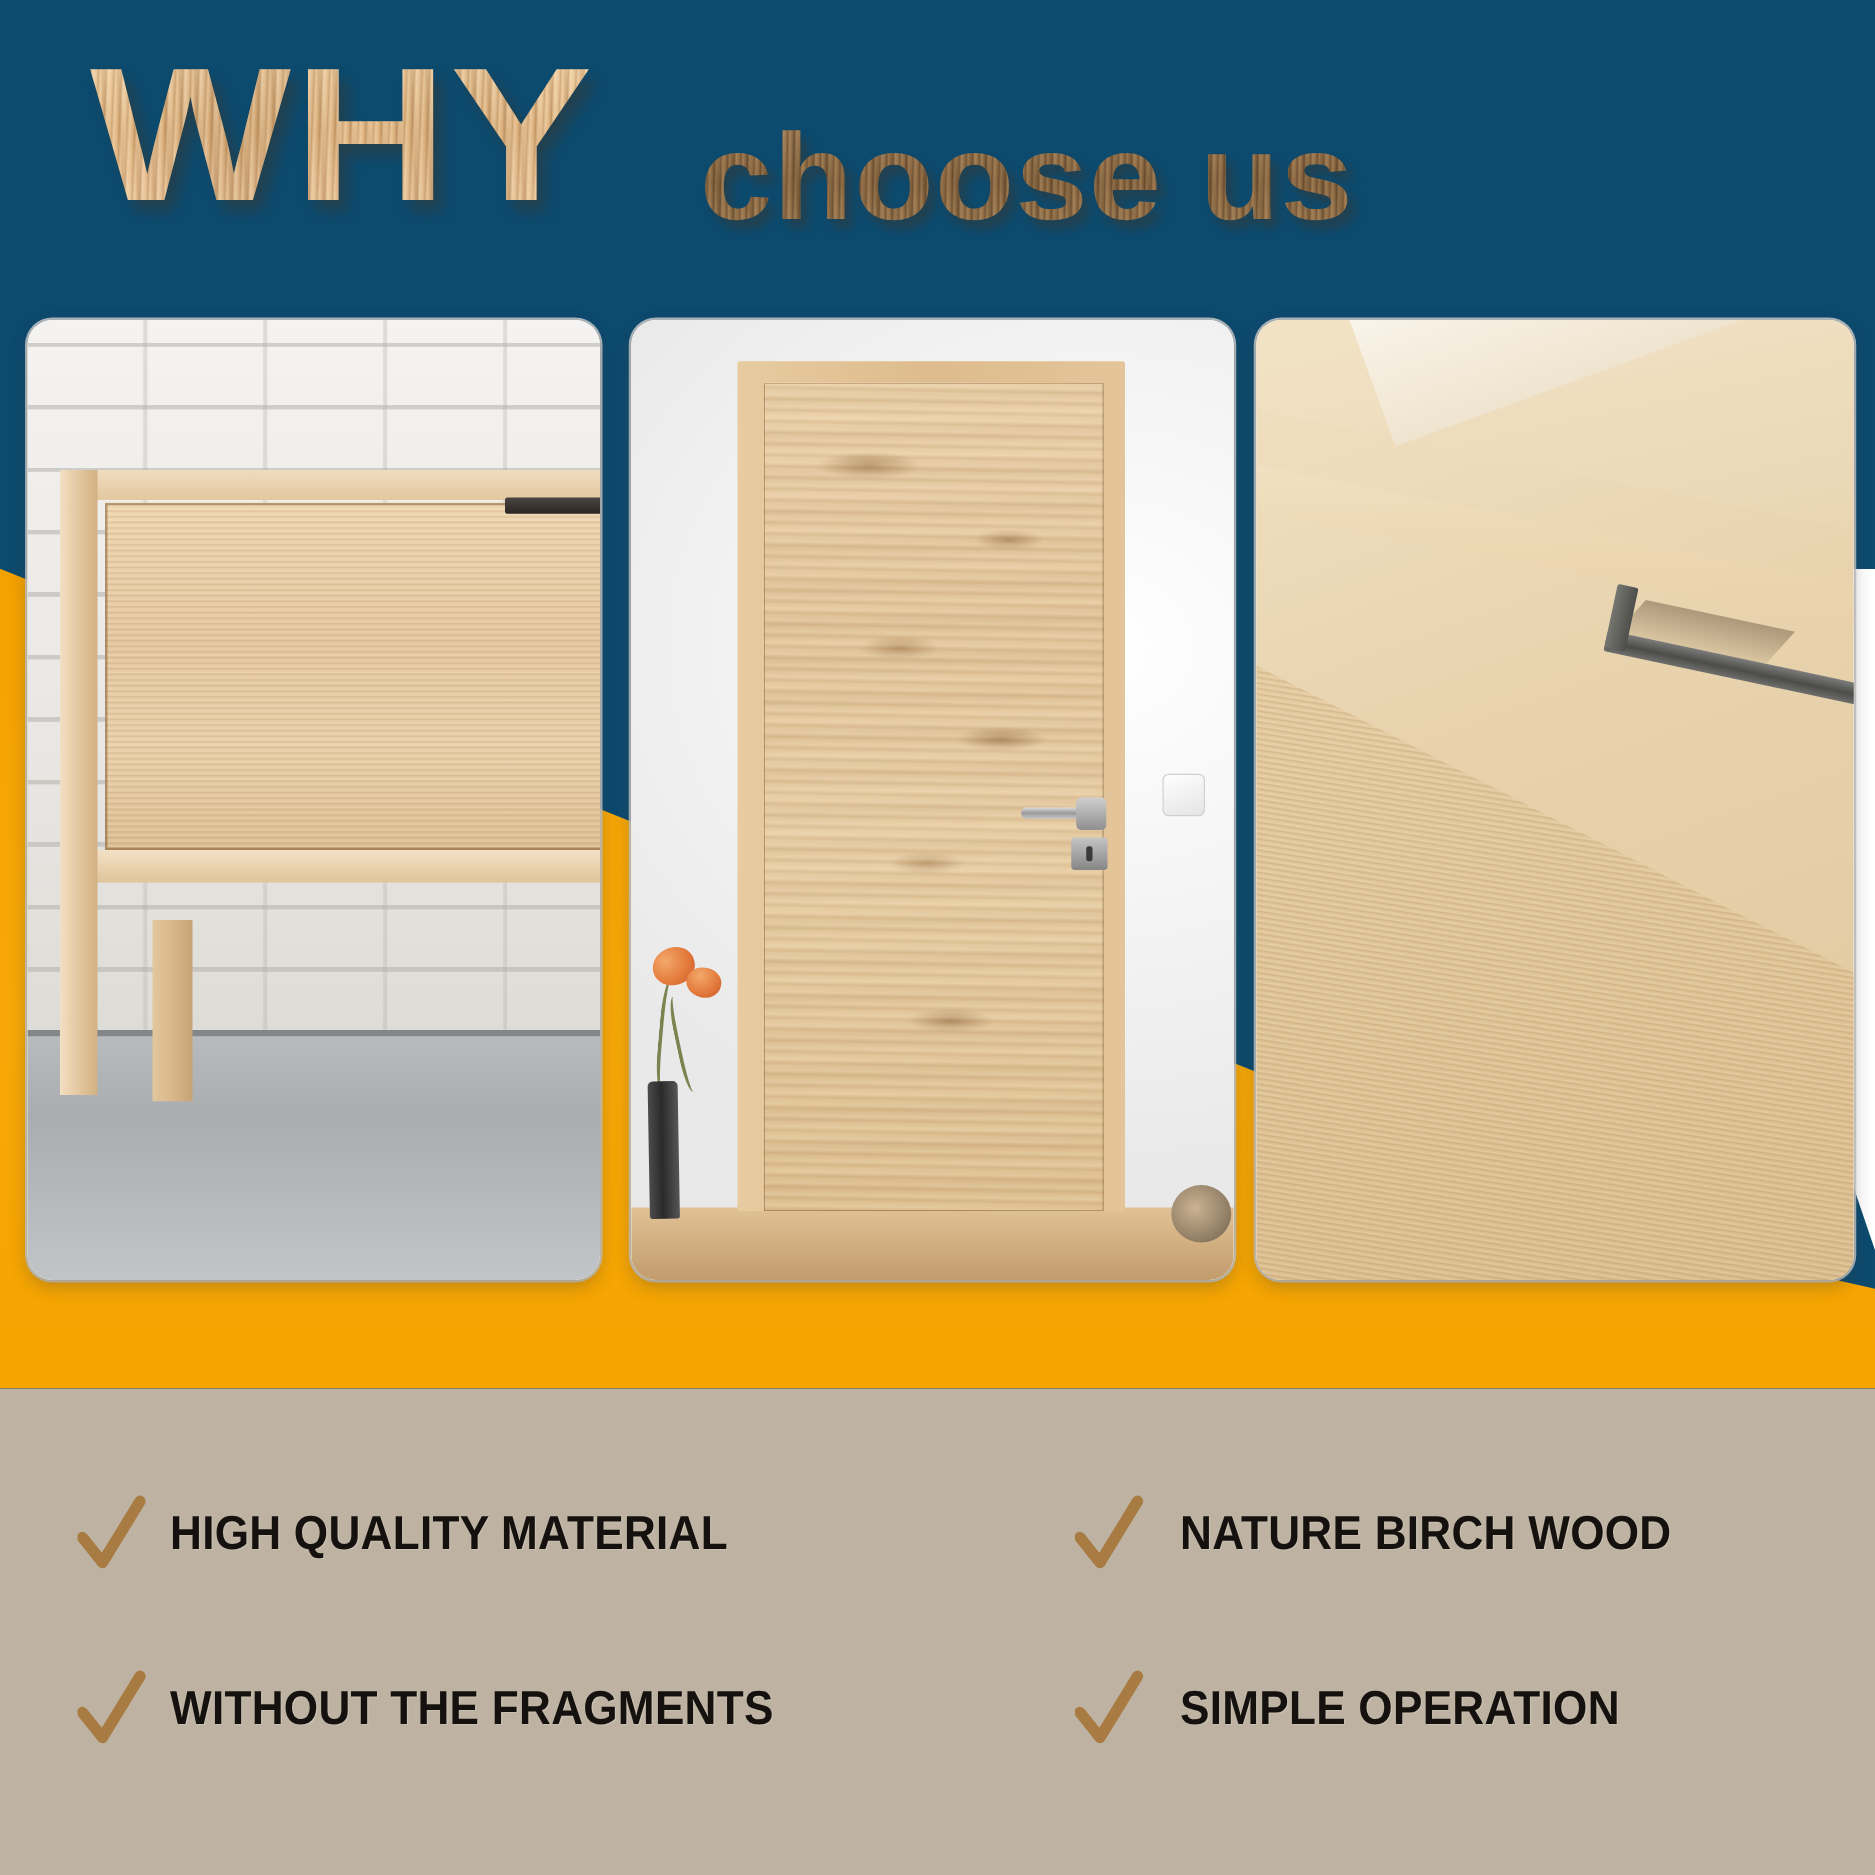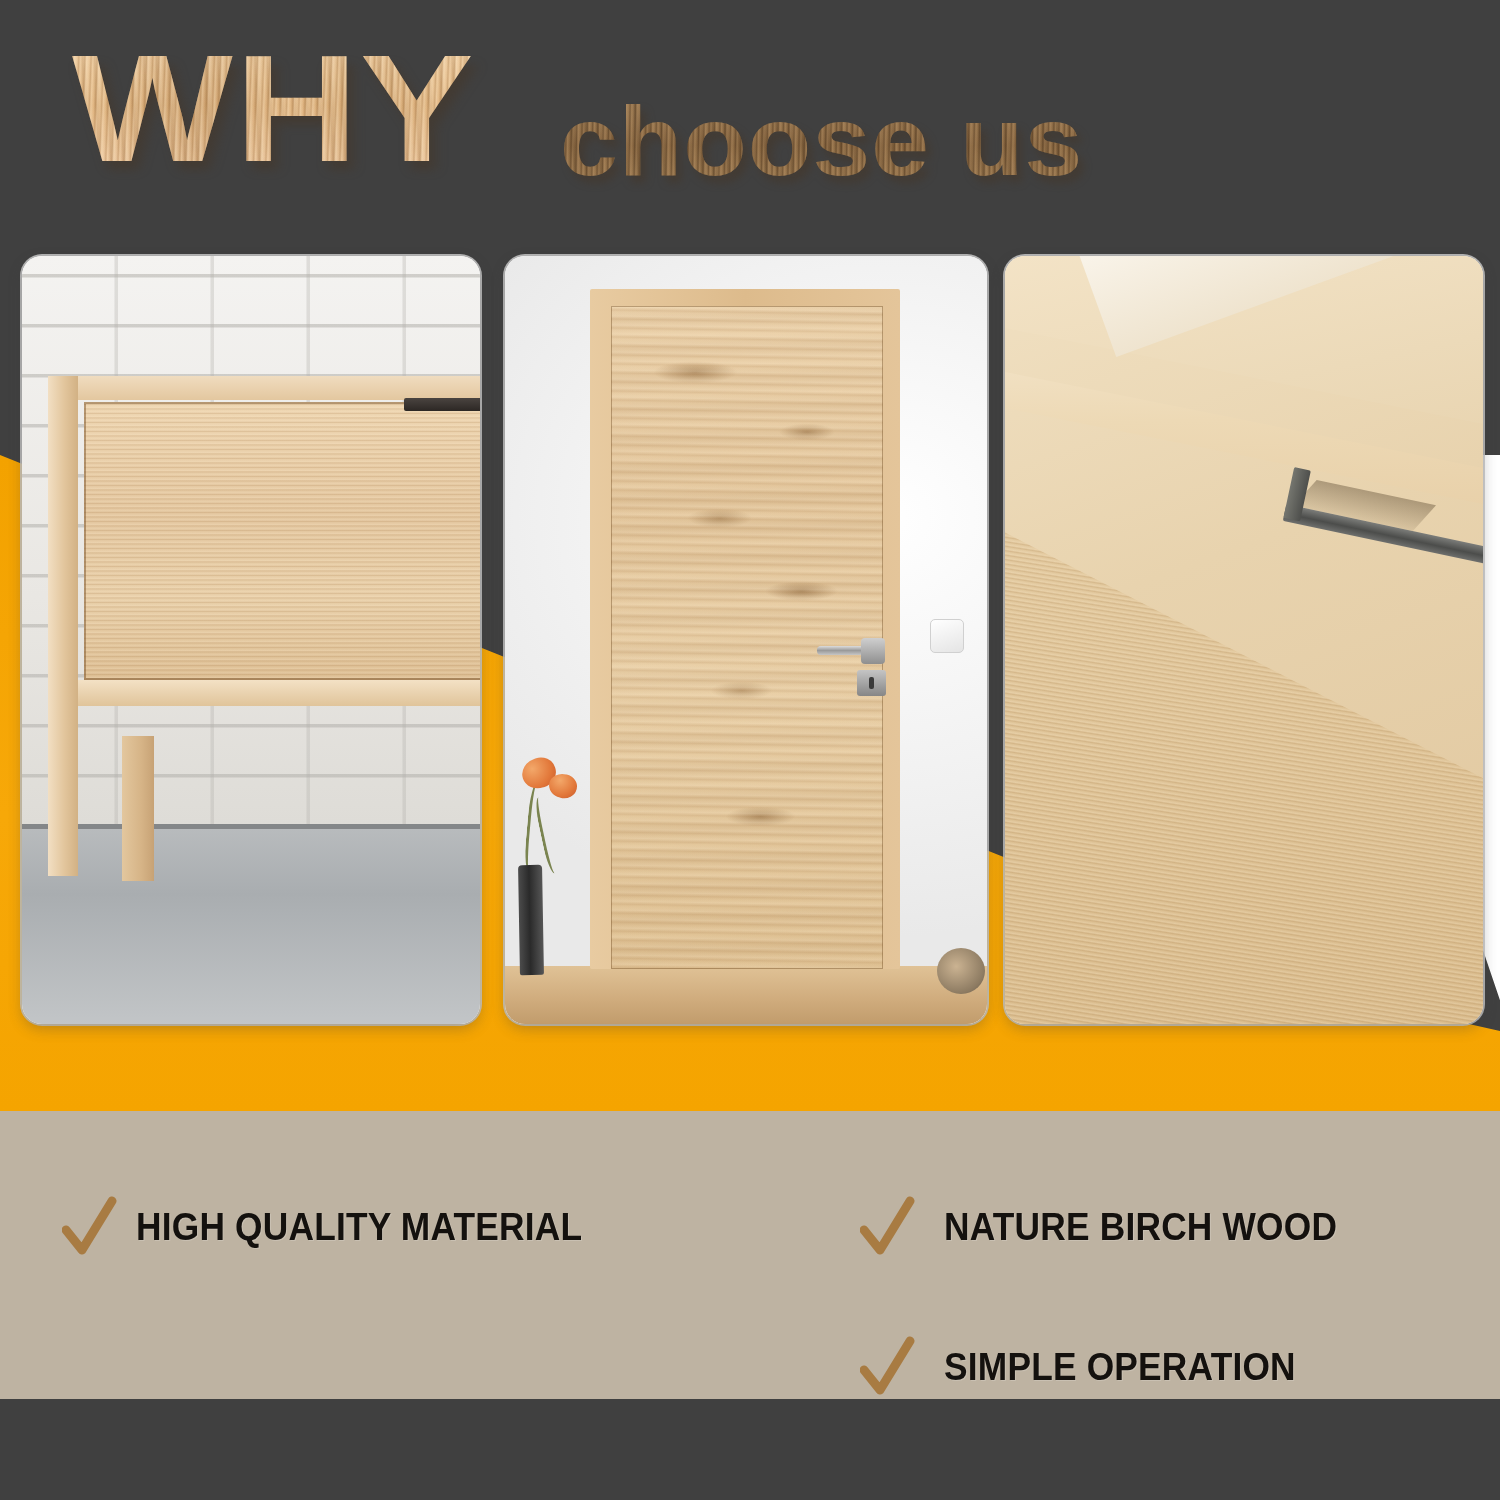--- a/index.html
+++ b/index.html
@@ -9,21 +9,21 @@
     height: 1500px;
     background: #ffffff;
     font-family: "Liberation Sans", sans-serif;
     overflow: hidden;
   }
 
   #poster {
     position: relative;
     width: 1500px;
     height: 1500px;
-    background: #404040;
+    background: #0c4a6e;
     overflow: hidden;
   }
 
   
   #header {
     position: absolute;
     left: 0; top: 0;
     width: 1500px;
     height: 240px;
     z-index: 6;
@@ -329,21 +329,21 @@
   .p3-handle-shadow {
     position: absolute; left: 16px; top: 14px; width: 122px; height: 30px;
     background: linear-gradient(180deg, rgba(90,72,48,0.42), rgba(90,72,48,0.10));
     transform: skewX(-30deg);
   }
 
   
   #features {
     position: absolute;
     left: 0; top: 1111px;
-    width: 1500px; height: 288px;
+    width: 1500px; height: 389px;
     background: #beb3a2;
     z-index: 5;
   }
   .feature {
     position: absolute;
     display: flex;
     align-items: center;
     gap: 18px;
   }
   .feature.col-left  { left: 62px; }
@@ -441,20 +441,26 @@
       <span class="feature-label">HIGH QUALITY MATERIAL</span>
     </div>
 
     <div class="feature col-right row-top">
       <svg class="check-icon" viewBox="0 0 56 62">
         <path d="M4 34 L20 54 L50 5" fill="none" stroke="#A87B42" stroke-width="9" stroke-linecap="round" stroke-linejoin="round"></path>
       </svg>
       <span class="feature-label">NATURE BIRCH WOOD</span>
     </div>
 
+    <div class="feature col-left row-bottom">
+      <svg class="check-icon" viewBox="0 0 56 62">
+        <path d="M4 34 L20 54 L50 5" fill="none" stroke="#A87B42" stroke-width="9" stroke-linecap="round" stroke-linejoin="round"></path>
+      </svg>
+      <span class="feature-label">WITHOUT THE FRAGMENTS</span>
+    </div>
 
     <div class="feature col-right row-bottom">
       <svg class="check-icon" viewBox="0 0 56 62">
         <path d="M4 34 L20 54 L50 5" fill="none" stroke="#A87B42" stroke-width="9" stroke-linecap="round" stroke-linejoin="round"></path>
       </svg>
       <span class="feature-label">SIMPLE OPERATION</span>
     </div>
 
   </div>
 

